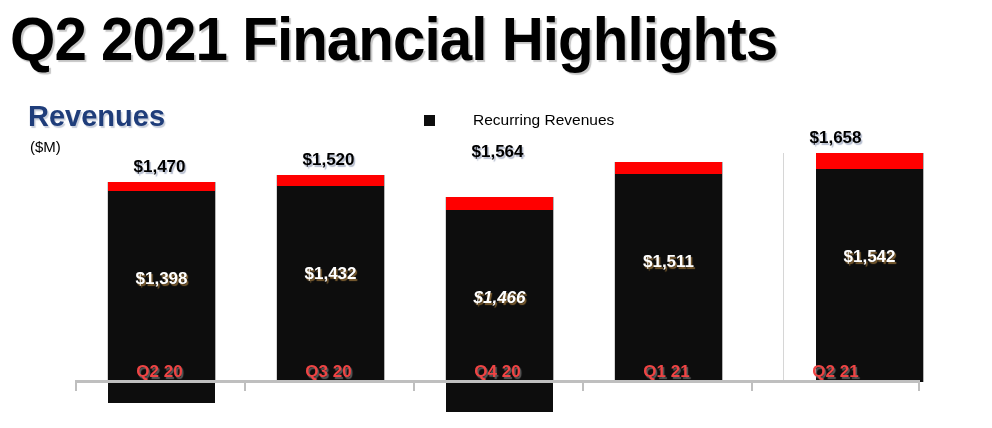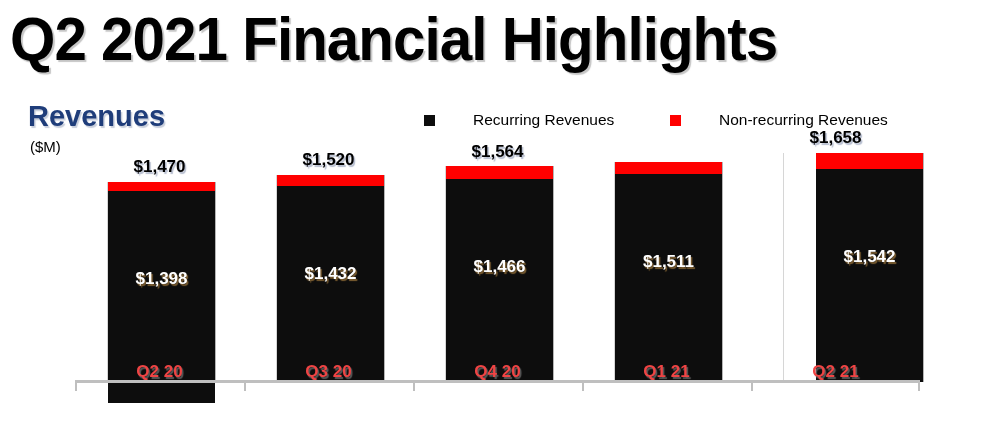--- a/index.html
+++ b/index.html
@@ -182,24 +182,20 @@
 
   <div id="revenues-heading">Revenues</div>
 
   <div id="units-label">($M)</div>
 
   <div id="legend">
     <div class="legend-item item-0">
       <span class="legend-swatch" style="background:#0d0d0d;"></span>
       <span class="legend-label">Recurring Revenues</span>
     </div>
-    <div class="legend-item item-1">
-      <span class="legend-swatch" style="background:#ff0000;"></span>
-      <span class="legend-label">Non-recurring Revenues</span>
-    </div>
   </div>
 
   <div id="plot">
 
     <div class="bar-group" style="left:0px;">
       <div class="total-value" style="top:33px;">$1,470</div>
       <div class="bar-stack" style="height:200px;">
         <div class="seg-red" style="height:9px;"></div>
         <div class="seg-black" style="height:212px;">
           <div class="inner-value">$1,398</div>
@@ -214,21 +210,21 @@
         <div class="seg-red" style="height:11px;"></div>
         <div class="seg-black" style="height:196px;">
           <div class="inner-value">$1,432</div>
         </div>
       </div>
       <div class="cat-label">Q3 20</div>
     </div>
 
     <div class="bar-group" style="left:338px;">
       <div class="total-value" style="top:18px;">$1,564</div>
-      <div class="bar-stack" style="height:216px;">
+      <div class="bar-stack" style="height:185px;font-style:italic;">
         <div class="seg-red" style="height:13px;"></div>
         <div class="seg-black" style="height:202px;">
           <div class="inner-value">$1,466</div>
         </div>
       </div>
       <div class="cat-label">Q4 20</div>
     </div>
 
     <div class="bar-group" style="left:507px;">
       <div class="bar-stack" style="height:220px;">

